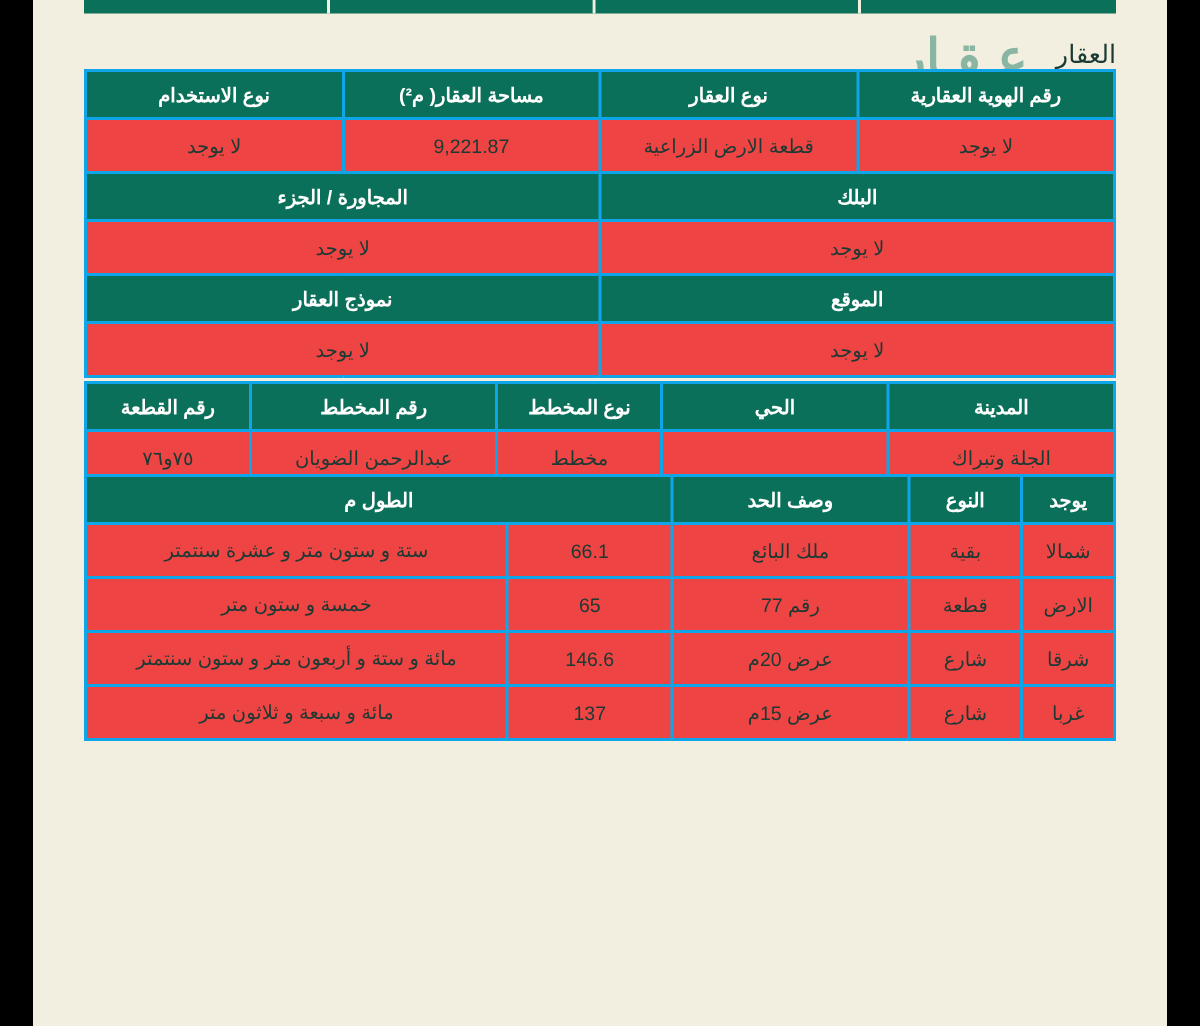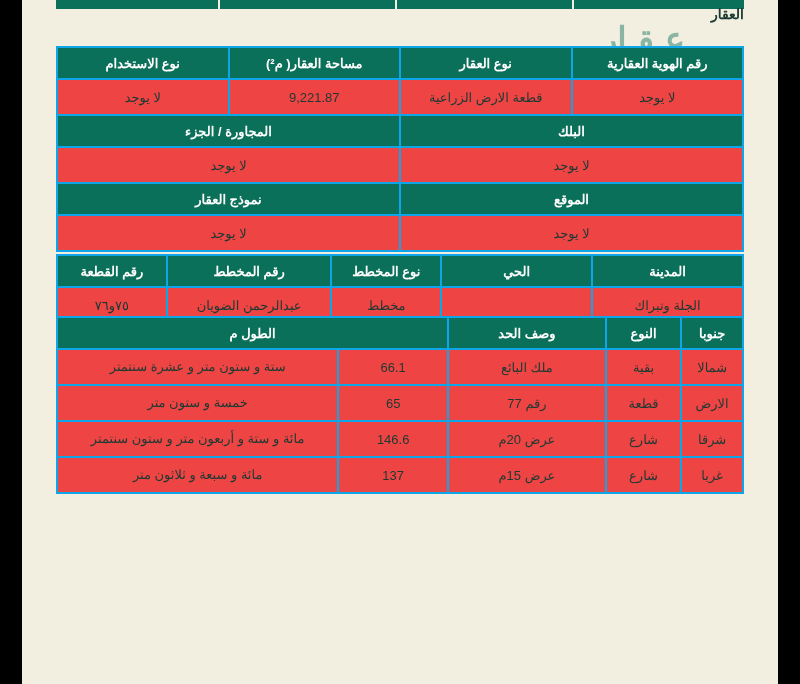--- a/index.html
+++ b/index.html
@@ -63,24 +63,24 @@
     font-size: 11px;
     position: absolute;
     bottom: 0;
     left: 0; right: 0;
     text-align: center;
     line-height: 11px;
   }
 
   .title {
     position: absolute;
-    top: 6px;
-    right: 34px;
-    font-size: 14px;
-    font-weight: bold;
+    top: 26px;
+    right: 34px;
+    font-size: 17px;
+    font-weight: normal;
     color: #1b3a33;
   }
 
   
   .watermark {
     position: absolute;
     top: 22px;
     right: 40px;
     width: 190px;
     text-align: center;
@@ -244,21 +244,21 @@
       <table class="doc">
         <colgroup>
           <col style="width:9%">
           <col style="width:11%">
           <col style="width:23%">
           <col style="width:16%">
           <col style="width:41%">
         </colgroup>
         <tbody>
           <tr>
-            <th>جنوبا</th>
+            <th>يوجد</th>
             <th>النوع</th>
             <th>وصف الحد</th>
             <th colspan="2">الطول م</th>
           </tr>
           <tr>
             <td>شمالا</td>
             <td>بقية</td>
             <td>ملك البائع</td>
             <td>66.1</td>
             <td class="multi">ستة و ستون متر و عشرة سنتمتر</td>

